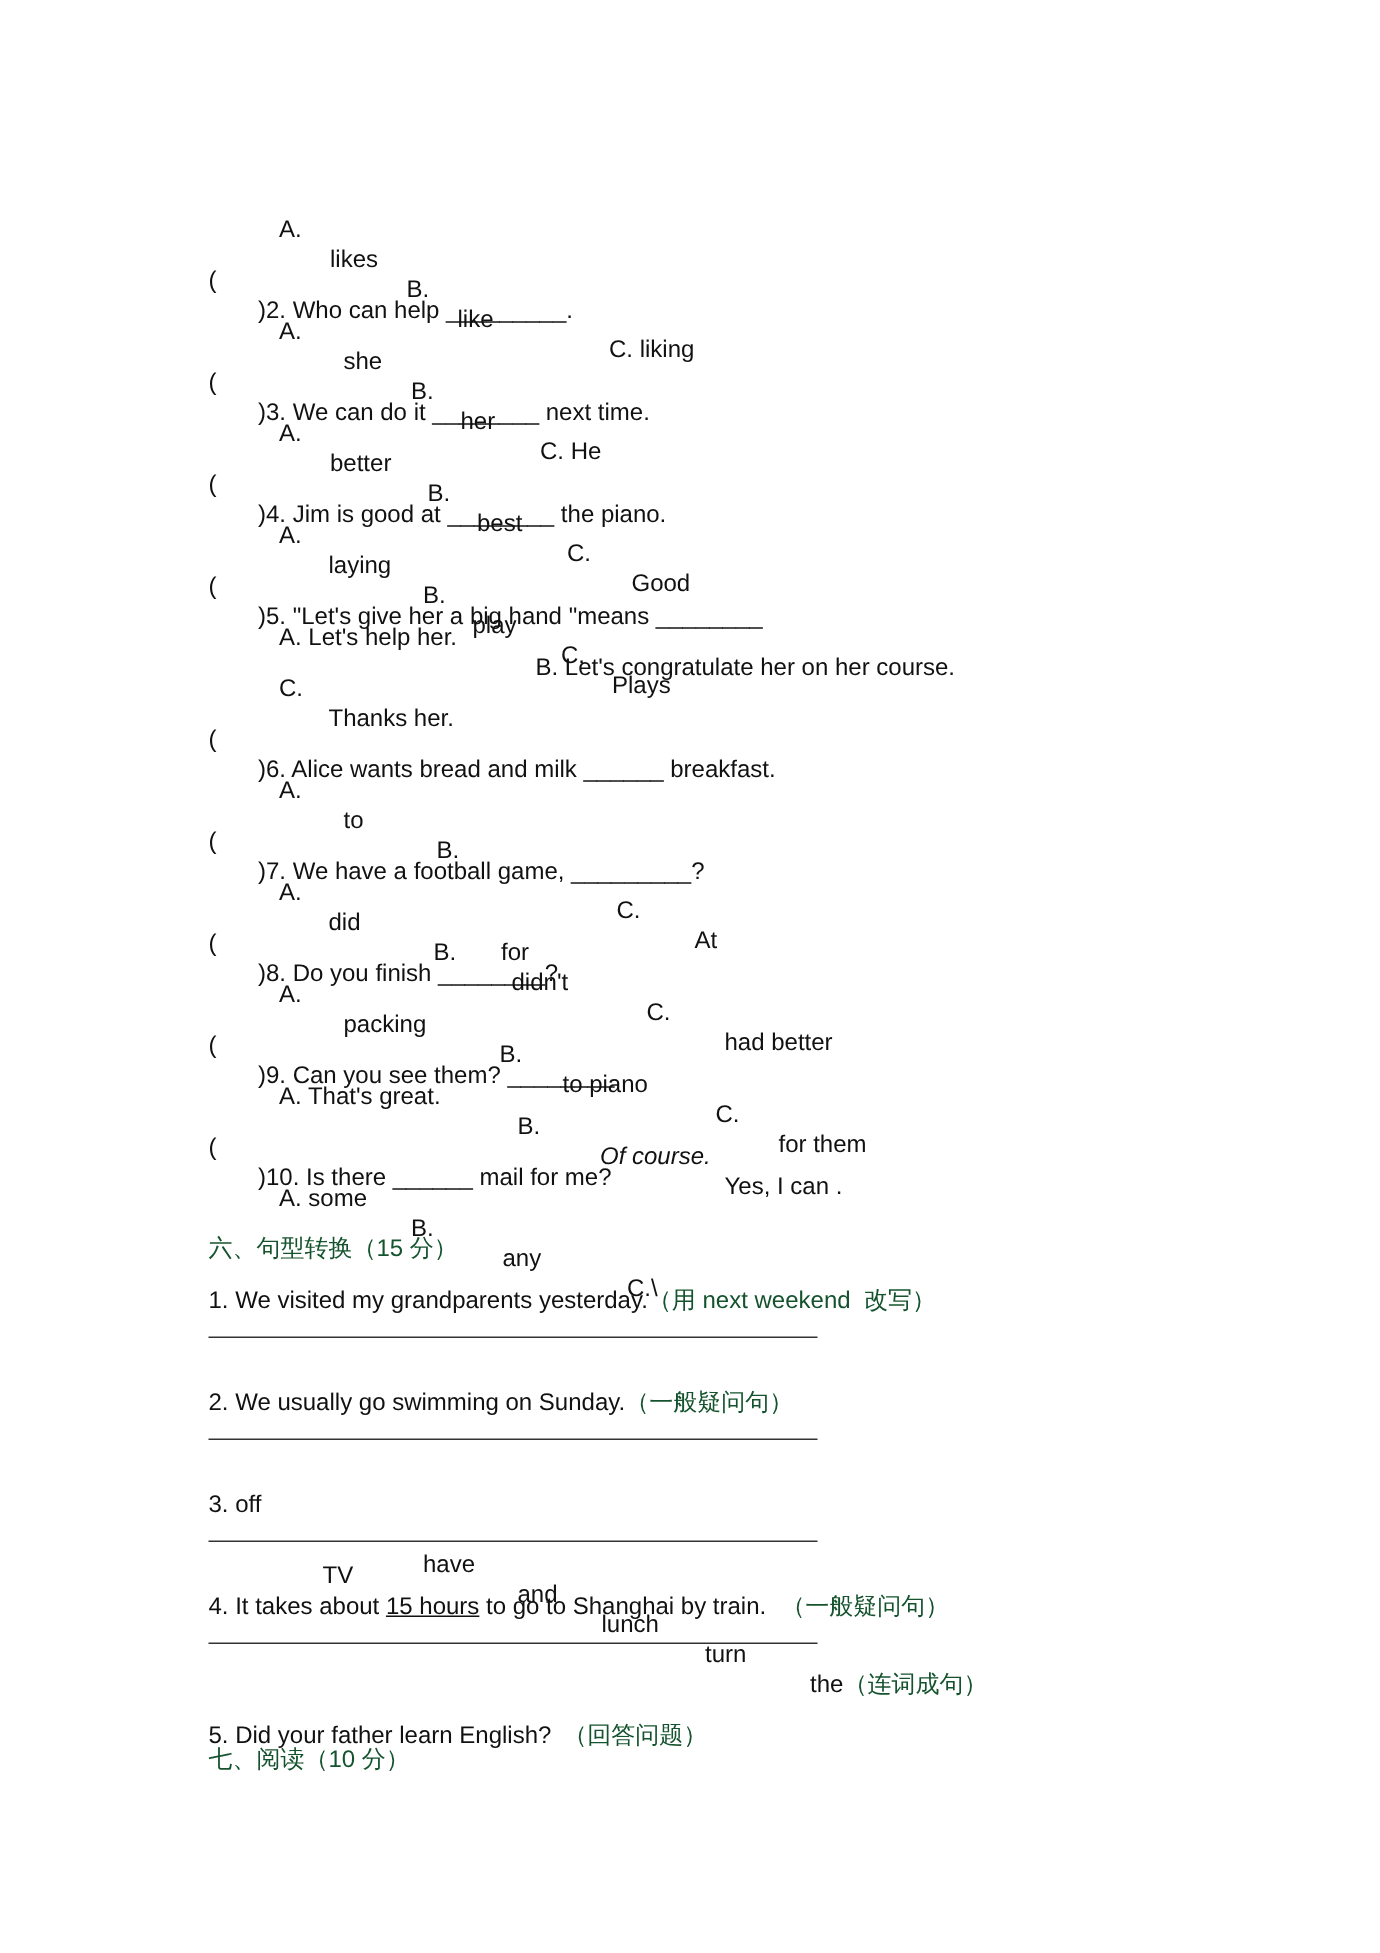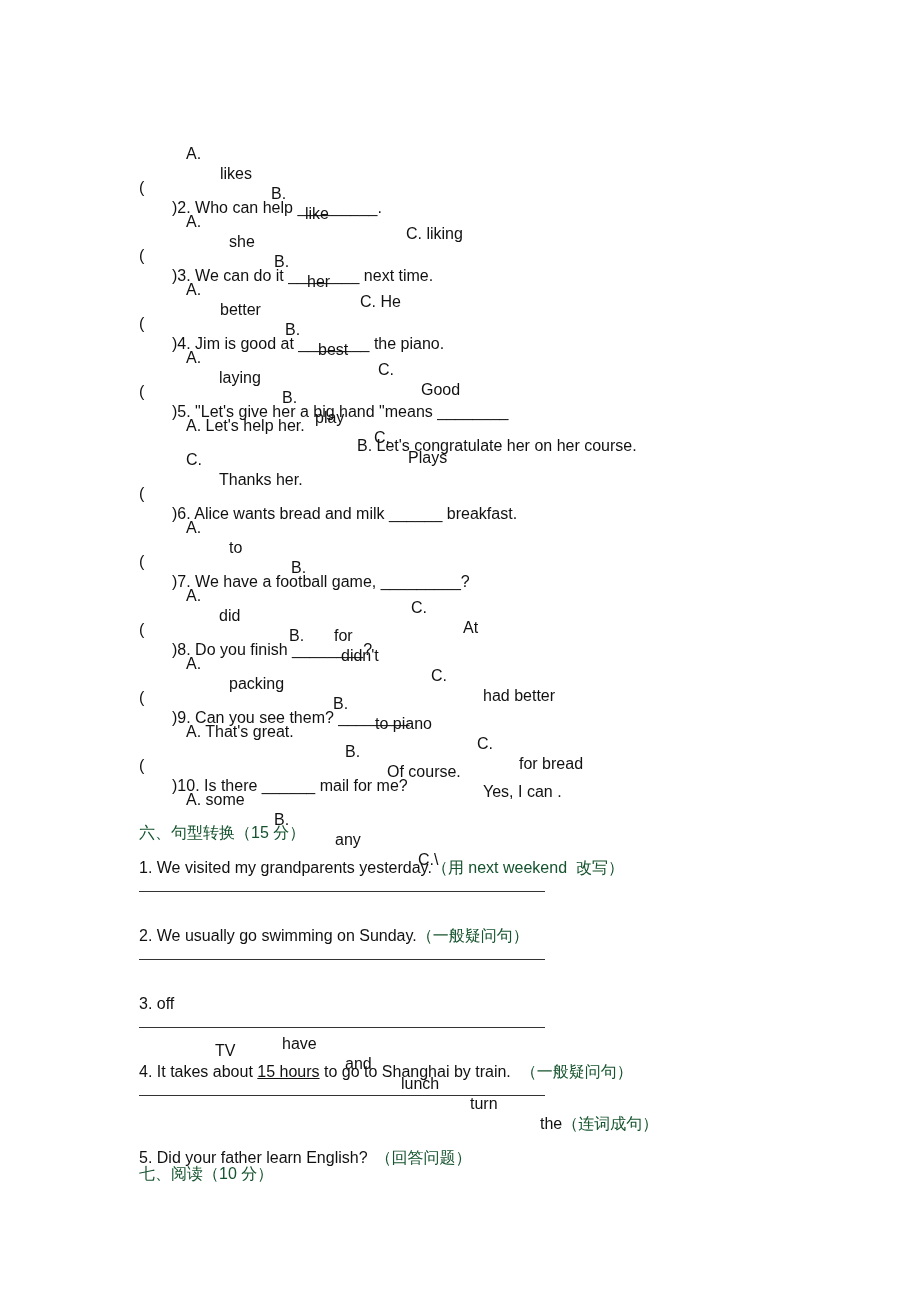--- a/index.html
+++ b/index.html
@@ -105,31 +105,31 @@
 <div class="line" style="top:600px;">
   <span class="paren-open">(</span>
   <span class="q-text">)8. Do you finish ________?</span>
 </div>
 <div class="line" style="top:634px;">
   <span class="opt" style="left:186px;">A.</span>
   <span class="opt" style="left:229px;">packing</span>
   <span class="opt" style="left:333px;">B.</span>
   <span class="opt" style="left:375px;">to piano</span>
   <span class="opt" style="left:477px;">C.</span>
-  <span class="opt" style="left:519px;">for bread</span>
+  <span class="opt" style="left:519px;">for them</span>
 </div>
 
 <div class="line" style="top:668px;">
   <span class="paren-open">(</span>
   <span class="q-text">)9. Can you see them? ________</span>
 </div>
 <div class="line" style="top:702px;">
   <span class="opt" style="left:186px;">A. That's great.</span>
   <span class="opt" style="left:345px;">B.</span>
-  <span class="opt" style="left:387px;">Of course.</span>
+  <span class="opt" style="left:400px;font-style:italic;">Of course.</span>
   <span class="opt" style="left:483px;">Yes, I can .</span>
 </div>
 
 <div class="line" style="top:736px;">
   <span class="paren-open">(</span>
   <span class="q-text">)10. Is there ______ mail for me?</span>
 </div>
 <div class="line" style="top:770px;">
   <span class="opt" style="left:186px;">A. some</span>
   <span class="opt" style="left:274px;">B.</span>

